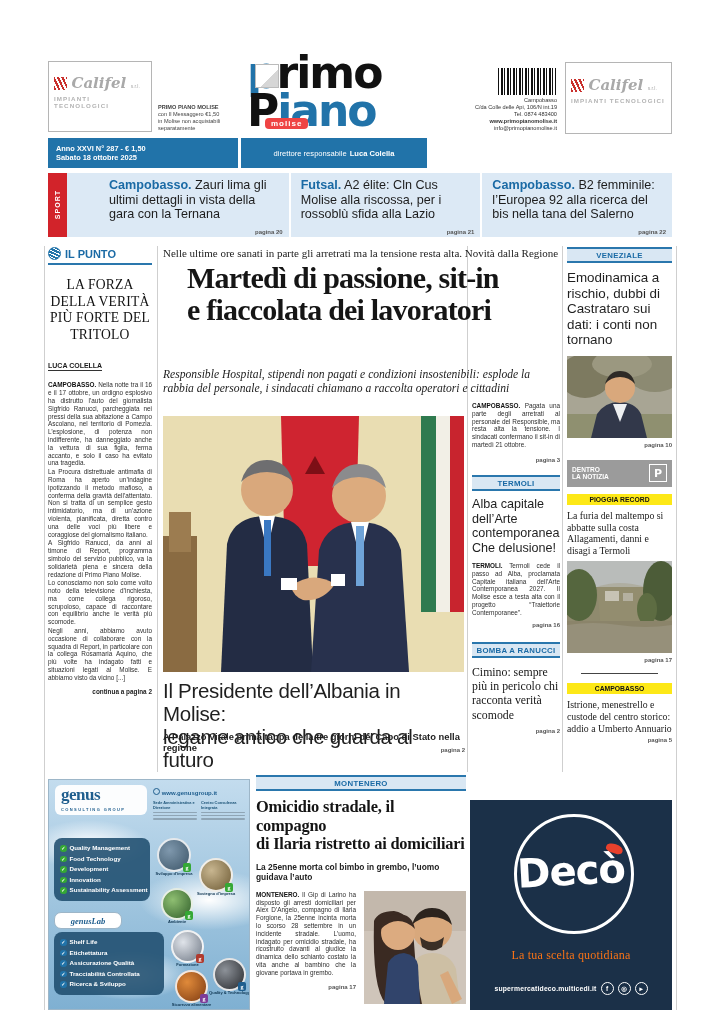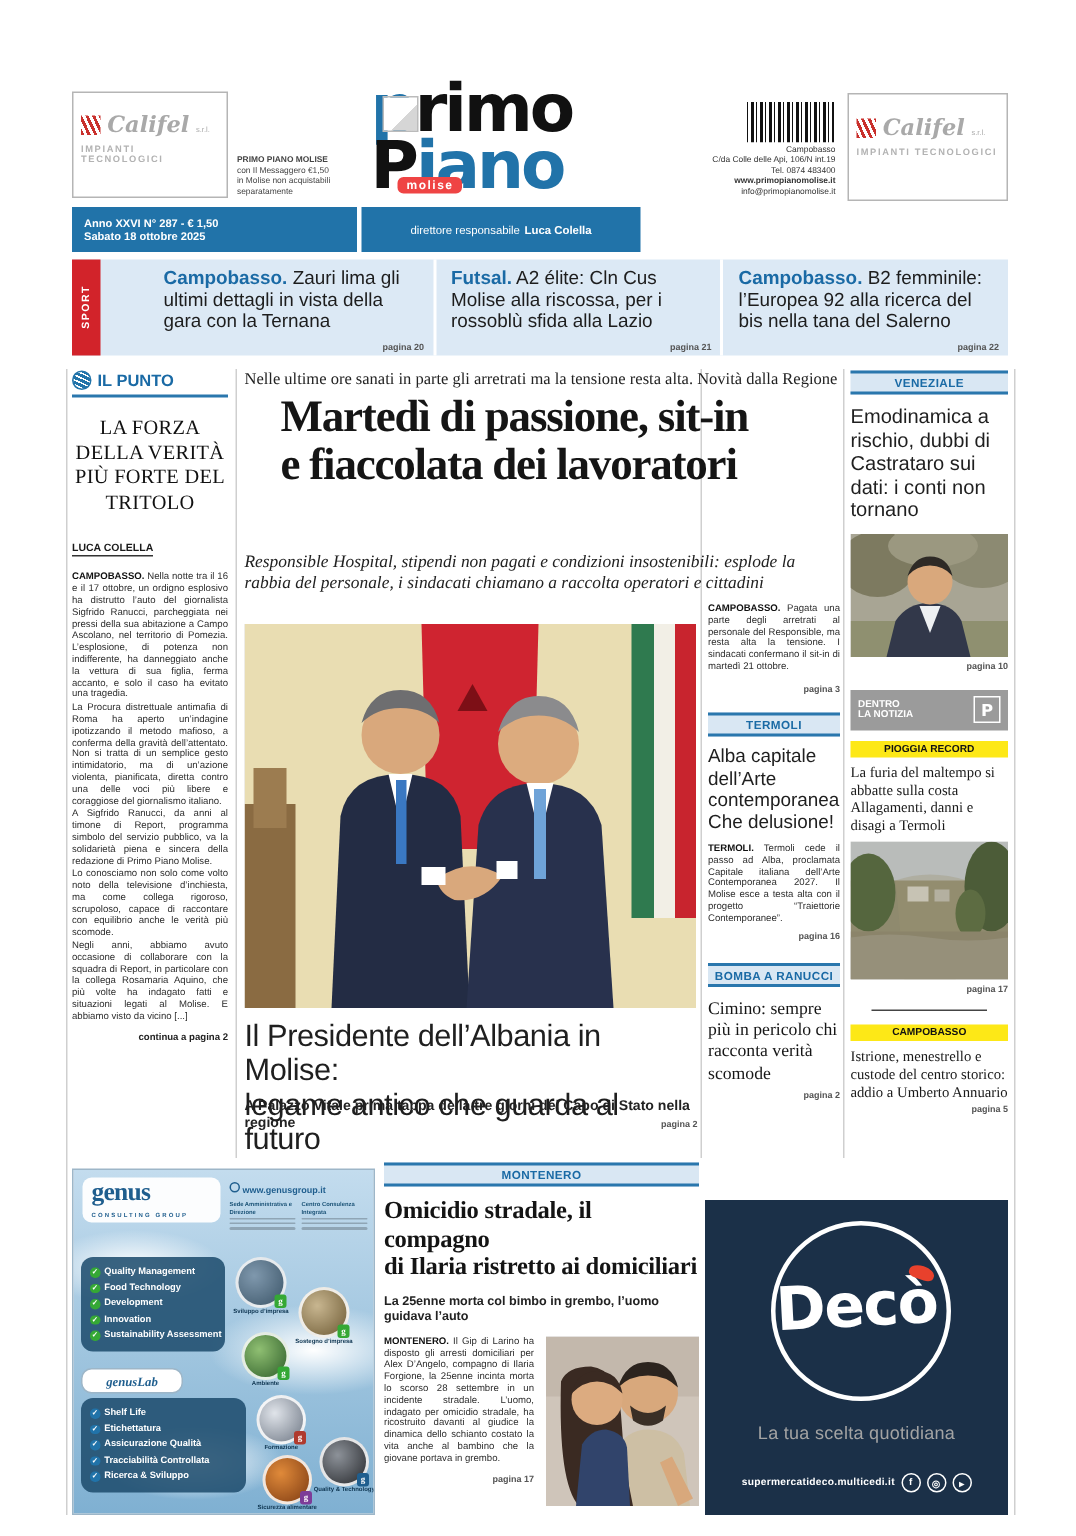--- a/index.html
+++ b/index.html
@@ -112,21 +112,21 @@
         font-family:"Liberation Serif",serif;font-weight:bold;font-style:italic;font-size:8.5px;
         display:flex;align-items:center;justify-content:center;}
 
   
   .deco{background:#1b3048;overflow:hidden;}
   .deco-circle{position:absolute;left:44px;top:14px;width:114px;height:114px;border:3px solid #fff;border-radius:50%;}
   .deco-word{position:absolute;left:0;top:48px;width:100%;text-align:center;color:#fff;
         font-family:"DejaVu Sans",sans-serif;font-weight:bold;font-size:40px;letter-spacing:-1px;transform:rotate(-3deg);}
   .deco-beret{position:absolute;left:136px;top:44px;width:17px;height:9px;background:#e8412c;
         border-radius:60% 60% 40% 40%;transform:rotate(18deg);}
-  .deco-tag{position:absolute;left:0;top:148px;width:100%;text-align:center;color:#a3a3a3;font-size:12px;letter-spacing:.2px;}
+  .deco-tag{position:absolute;left:0;top:148px;width:100%;text-align:center;color:#f97316;font-size:12px;letter-spacing:.2px;font-family:Liberation Serif, serif;}
   .deco-bottom{position:absolute;left:0;top:182px;width:100%;display:flex;align-items:center;justify-content:center;gap:4px;}
   .deco-url{color:#fff;font-size:6.8px;font-weight:bold;letter-spacing:.2px;}
   .soc{width:11px;height:11px;border:1px solid #fff;border-radius:50%;color:#fff;font-size:6.5px;
         display:flex;align-items:center;justify-content:center;font-weight:bold;}
 
   .photo-frame{overflow:hidden;background:#ddd;}
   svg{display:block;}
 </style>
 </head>
 <body>

